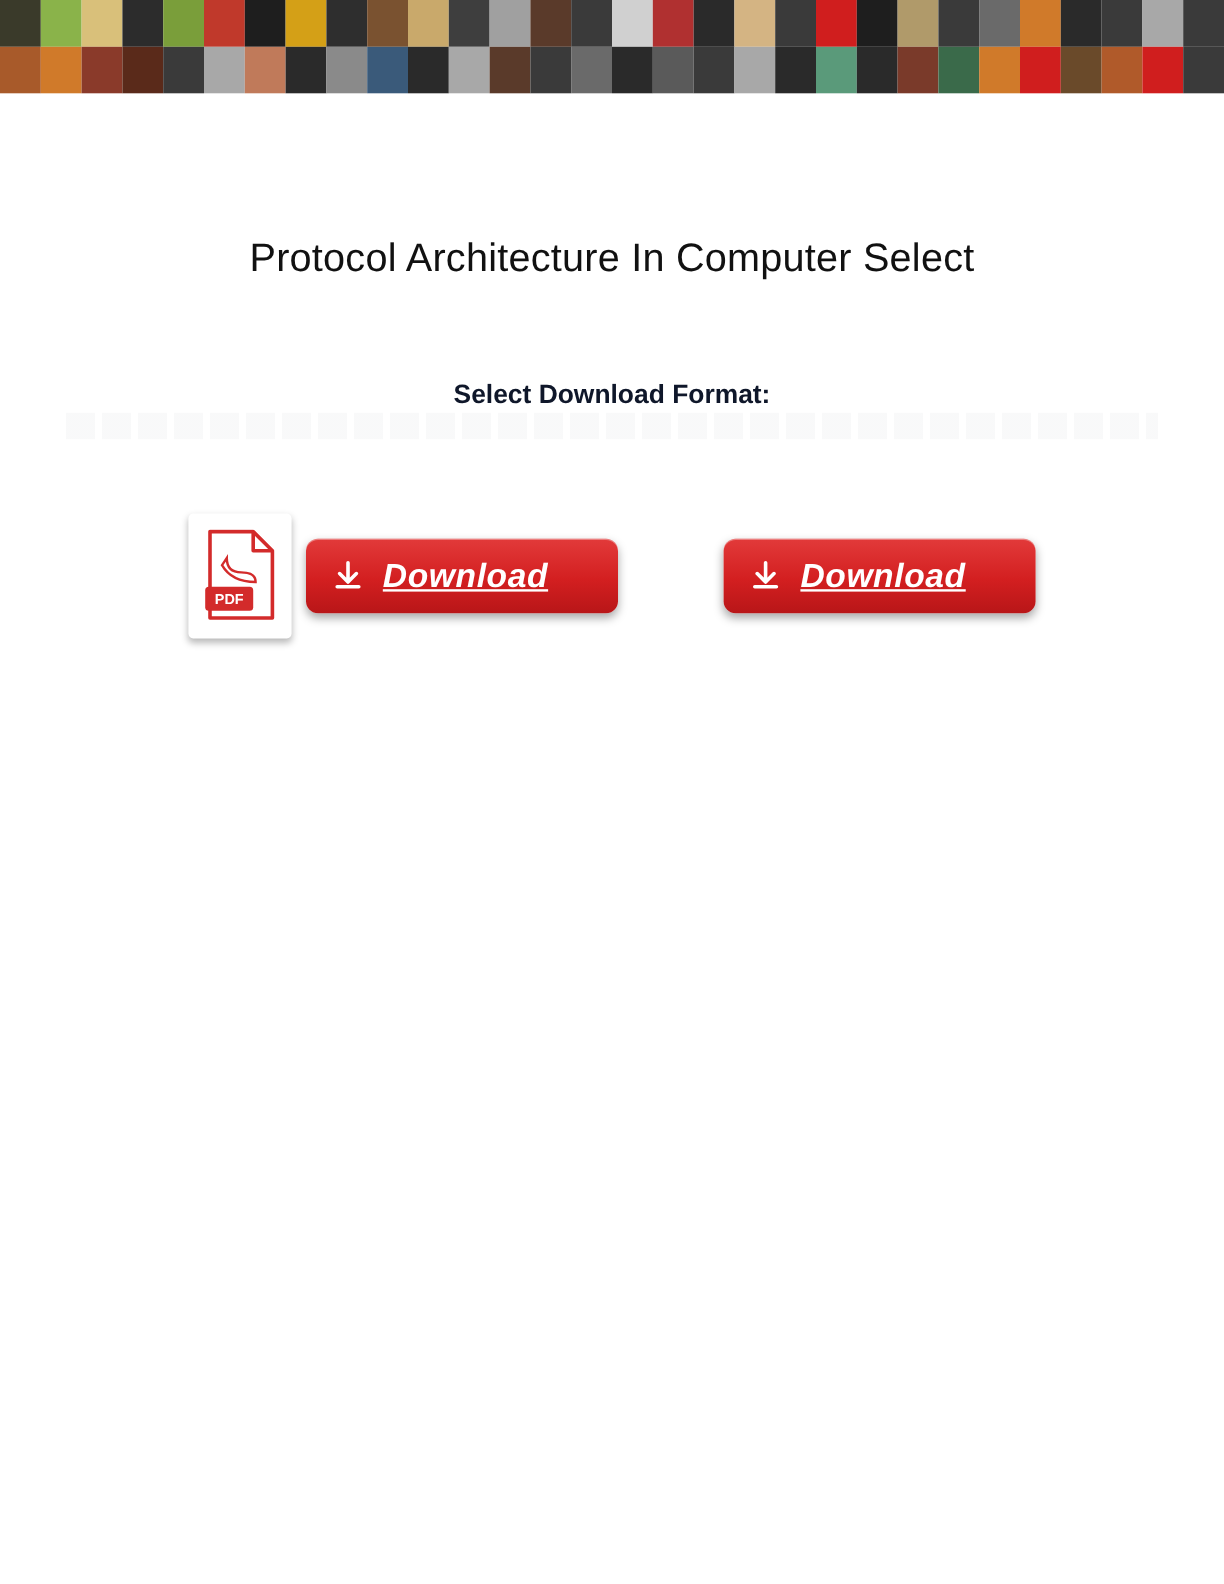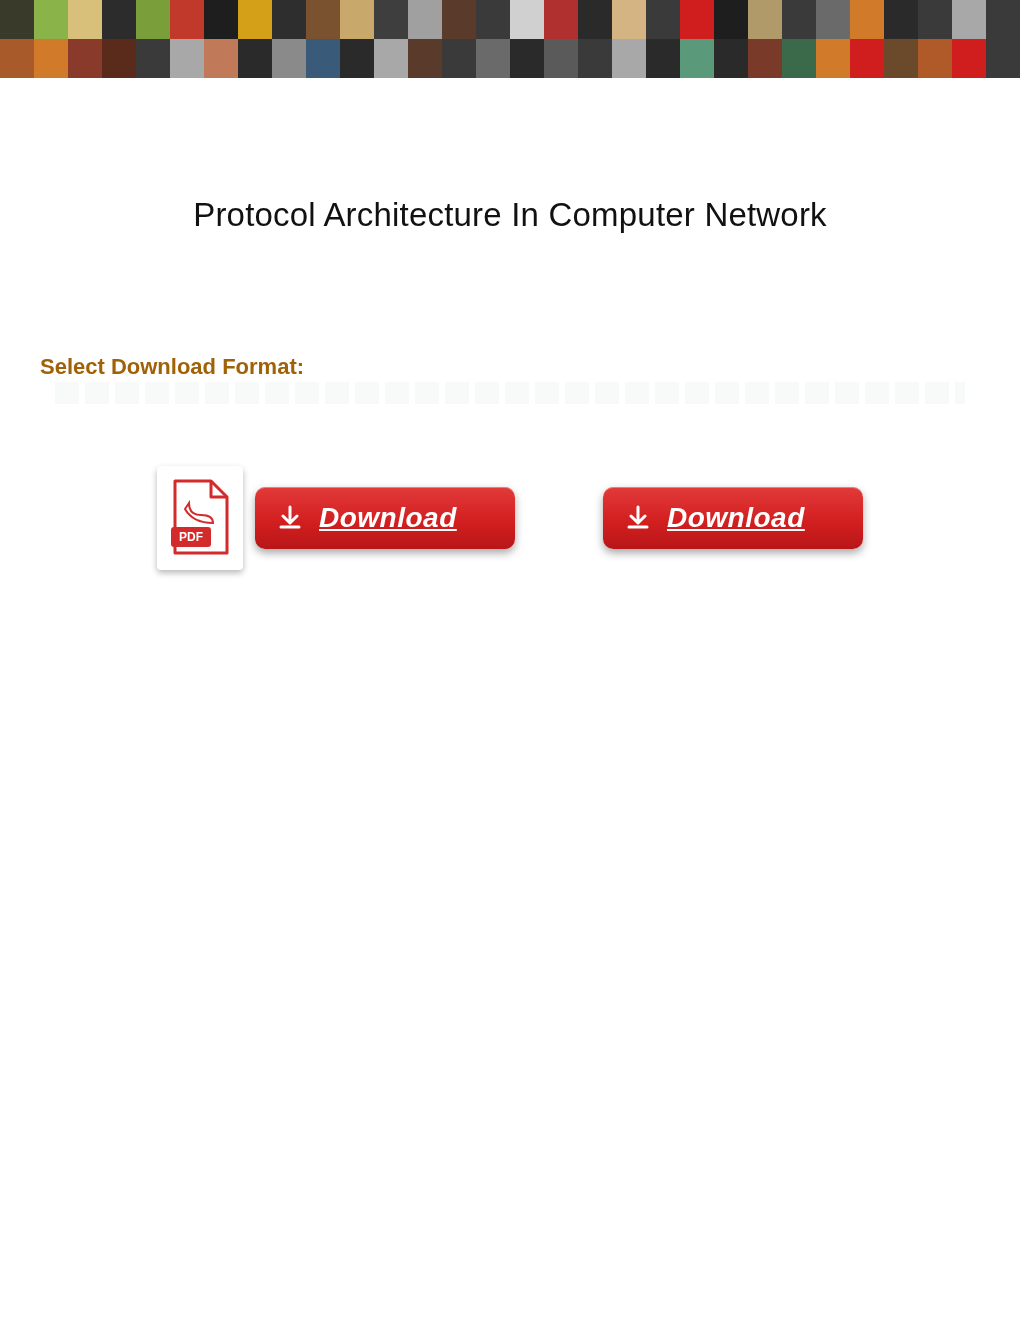--- a/index.html
+++ b/index.html
@@ -32,24 +32,25 @@
   }
   .page-title {
     text-align: center;
     font-size: 33px;
     font-weight: 400;
     color: #111;
     margin-top: 118px;
     letter-spacing: 0.2px;
   }
   .format-label {
+    text-align: center;
     font-size: 22px;
     font-weight: 700;
-    color: #a16207;
-    margin-top: 120px;
+    color: #0f172a;
+    margin-top: 82px;
   }
 
   
   .ghost-row {
     width: 910px;
     height: 22px;
     margin: 2px auto 0;
     background: repeating-linear-gradient(90deg,
       rgba(207,210,214,0.38) 0 24px,
       rgba(255,255,255,0) 24px 30px);
@@ -167,21 +168,21 @@
     <div class="tile" style="background: rgb(58, 106, 74);"></div>
     <div class="tile" style="background: rgb(208, 122, 42);"></div>
     <div class="tile" style="background: rgb(208, 30, 30);"></div>
     <div class="tile" style="background: rgb(106, 74, 42);"></div>
     <div class="tile" style="background: rgb(176, 90, 42);"></div>
     <div class="tile" style="background: rgb(208, 30, 30);"></div>
     <div class="tile" style="background: rgb(58, 58, 58);"></div>
   </div>
 
 <div class="content">
-  <h1 class="page-title">Protocol Architecture In Computer Network</h1>
+  <h1 class="page-title">Protocol Architecture In Computer Select</h1>
 
   <div class="format-label">Select Download Format:</div>
   <div class="ghost-row"></div>
 
   <div class="downloads">
 
     <div class="dl">
       <div class="file-badge">
         <svg width="62" height="78" viewBox="0 0 62 78">
           <path d="M6 2 H42 L58 18 V74 H6 Z" fill="none" stroke="#d32b2b" stroke-width="3" stroke-linejoin="round"></path>

